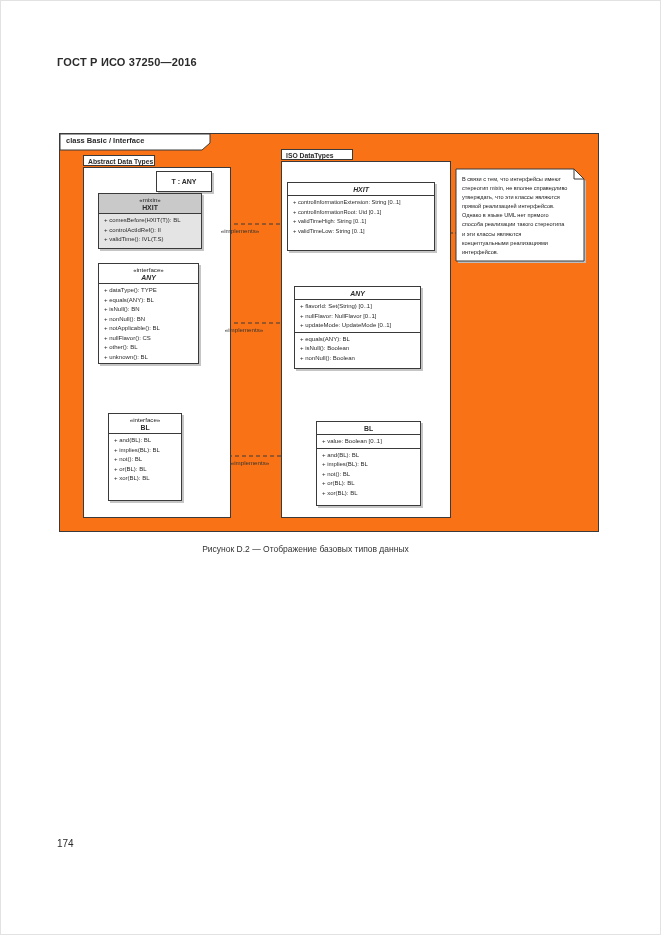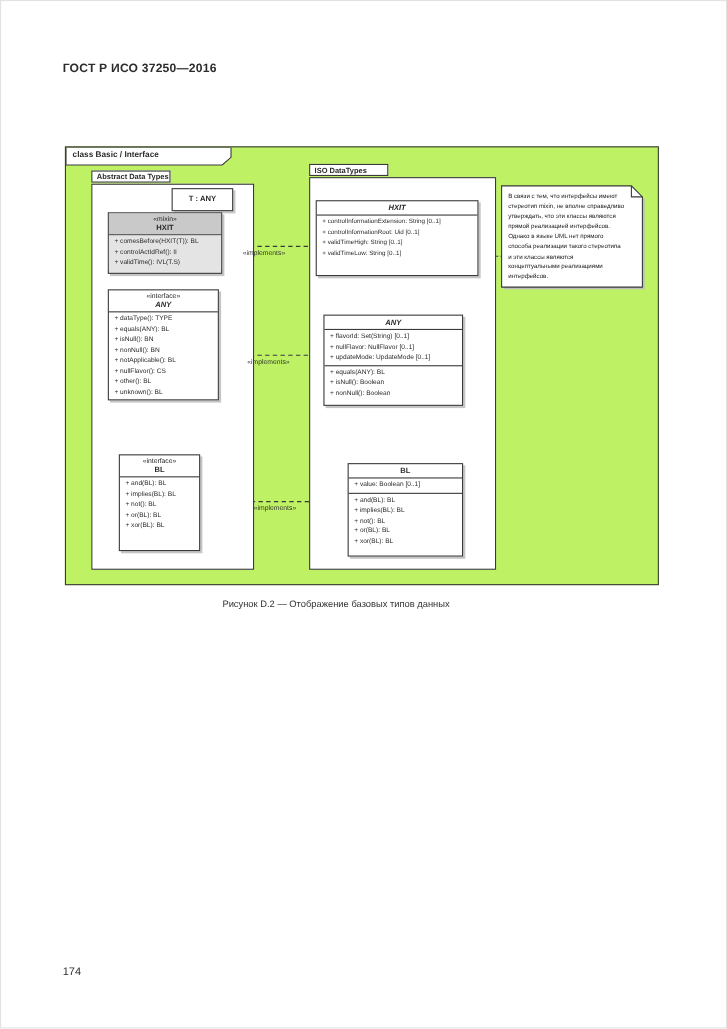--- a/index.html
+++ b/index.html
@@ -6,24 +6,24 @@
   body{
     width:661px;height:935px;position:relative;background:#ffffff;
     font-family:"Liberation Sans",sans-serif;color:#2b2b2b;overflow:hidden;
   }
   .page-edge{position:absolute;left:0;top:0;right:0;bottom:0;border:1px solid #e2e2e2;pointer-events:none;}
   .doc-header{position:absolute;left:57px;top:56px;font-size:11px;font-weight:bold;letter-spacing:.2px;}
   .para{position:absolute;left:57px;top:88px;width:545px;font-size:10px;line-height:15px;}
   .para .l1{display:block;text-indent:28px;text-align:justify;text-align-last:justify;white-space:normal;}
   .para .l2{display:block;}
   .caption{position:absolute;left:0;top:544px;width:611px;text-align:center;font-size:8.5px;color:#333;}
-  .pageno{position:absolute;left:57px;top:878px;font-size:10px;}
+  .pageno{position:absolute;left:57px;top:838px;font-size:10px;}
 
   
-  .frame{position:absolute;left:59px;top:133px;width:538px;height:397px;border:1px solid #3a3a3a;background:#bef264;text-decoration:underline;}
+  .frame{position:absolute;left:59px;top:133px;width:538px;height:397px;border:1px solid #3a3a3a;background:#f97316;text-decoration:underline;}
   .frame-tab-label{position:absolute;left:6px;top:2px;font-size:7.5px;font-weight:bold;white-space:nowrap;}
   .overlay{position:absolute;left:0;top:0;width:538px;height:397px;pointer-events:none;}
 
   .pkg-tab,.pkg-body{position:absolute;border:1px solid #3a3a3a;background:#fff;}
   .pkg-tab{font-size:6.8px;font-weight:bold;padding:2px 3px 0 4px;height:11px;white-space:nowrap;box-sizing:border-box;}
   .pkg-body{box-sizing:border-box;}
 
   .cls{position:absolute;border:1px solid #3a3a3a;background:#fff;box-sizing:border-box;
        box-shadow:2px 2px 0 rgba(150,150,150,.55);font-size:6px;}
   .cls .hdr{text-align:center;border-bottom:1px solid #3a3a3a;padding:2px 0 2px 0;}

